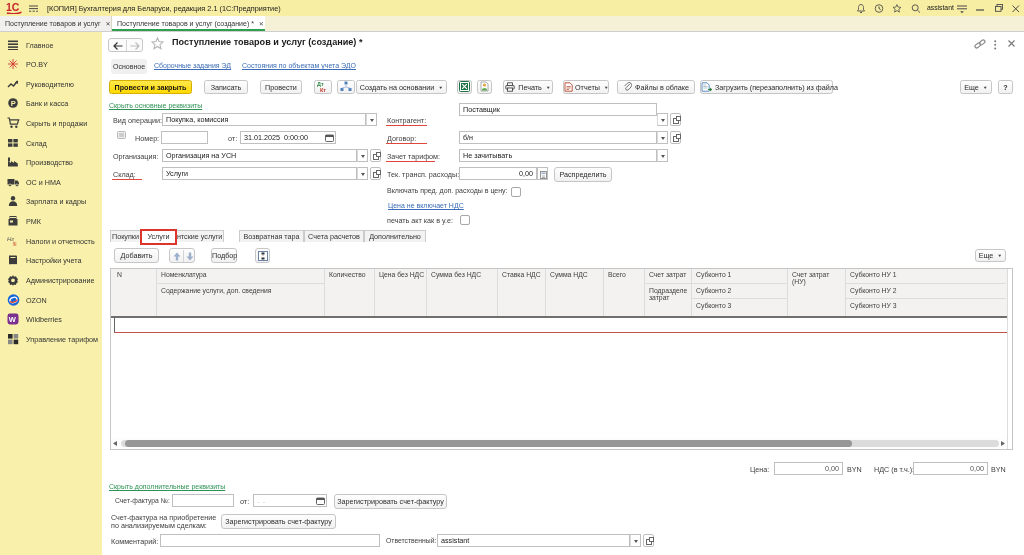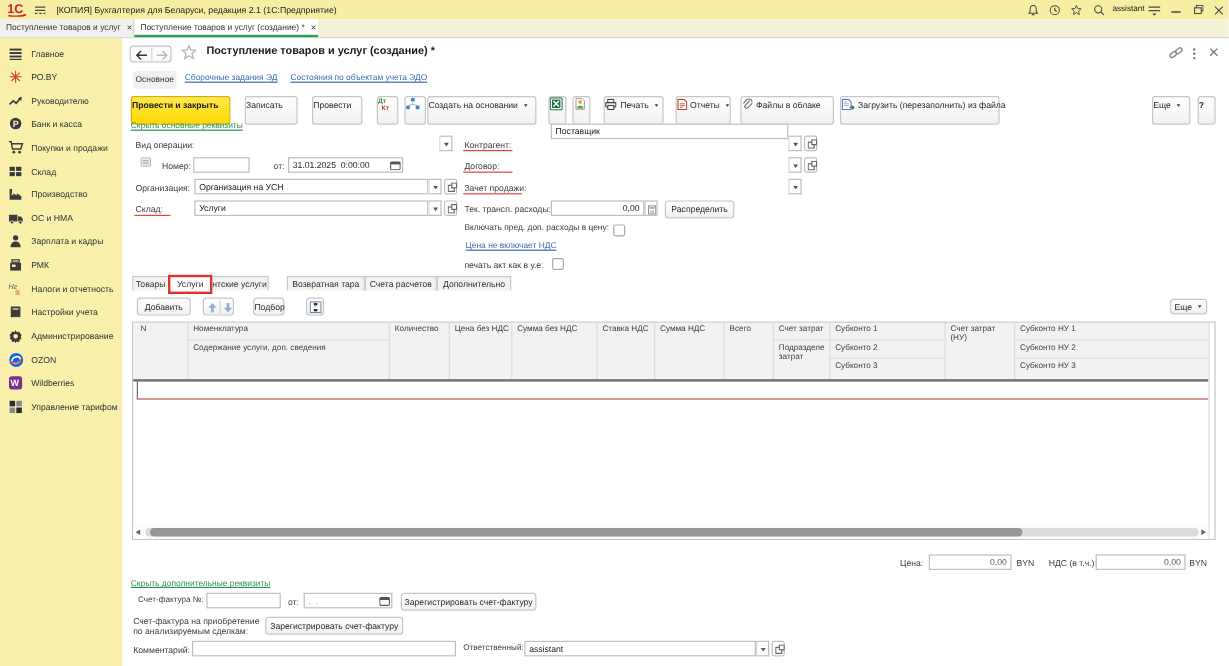--- a/index.html
+++ b/index.html
@@ -22,21 +22,21 @@
 .sb svg { position:absolute; left:7px; top:50%; transform:translateY(-50%); }
 
 #content { position:absolute; left:102px; top:32px; width:922px; height:523px; background:#fff; font-size:7px; }
 .navbtns { position:absolute; left:6px; top:6px; width:35px; height:14px; border:1px solid #c6c6c6; border-radius:3px; background:#fbfbfb; }
 .navbtns .sep { position:absolute; left:17px; top:1px; width:1px; height:11px; background:#d5d5d5; }
 .doctitle { position:absolute; left:70px; top:5px; font-size:9.1px; font-weight:bold; color:#1a1a1a; white-space:nowrap; }
 
 .navactive { position:absolute; left:9px; top:27px; width:36px; height:15px; background:#f0f0f0; border-radius:3px; color:#333; text-align:center; line-height:15px; }
 .navlink { position:absolute; top:30px; color:#3b6cb5; text-decoration:underline; white-space:nowrap; }
 
-.btn { position:absolute; top:48px; height:24px; border:1px solid #c6c6c6; border-radius:2.5px; background:linear-gradient(#fefefe,#f1f1f1); font-size:7.2px; color:#2b2b2b; text-align:left; line-height:14px; white-space:nowrap; }
+.btn { position:absolute; top:48px; height:14px; border:1px solid #c6c6c6; border-radius:2.5px; background:linear-gradient(#fefefe,#f1f1f1); font-size:7.2px; color:#2b2b2b; text-align:center; line-height:14px; white-space:nowrap; }
 .btn.primary { background:linear-gradient(#ffe84d,#ffd900); border-color:#d6ae00; font-weight:bold; color:#1a1a1a; }
 .caret { display:inline-block; font-size:5px; color:#444; transform:scale(1,.8); position:relative; top:-1px; margin-left:2px; }
 .glink { position:absolute; color:#2e9255; text-decoration:underline; white-space:nowrap; }
 
 .flabel { position:absolute; font-size:7.2px; color:#3d3d3d; white-space:nowrap; }
 .redln { position:absolute; height:1.5px; background:#e0473c; }
 .finput { position:absolute; height:13px; border:1px solid #bfbfbf; background:#fff; font-size:7.2px; color:#1a1a1a; line-height:11px; padding:0 3px; white-space:nowrap; overflow:hidden; }
 .dd { position:absolute; height:13px; width:11px; border:1px solid #bfbfbf; border-left:1px solid #d9d9d9; background:#fff; }
 .dd:after { content:""; position:absolute; left:3px; top:5px; border-left:2.5px solid transparent; border-right:2.5px solid transparent; border-top:3.5px solid #555; }
 .opn { position:absolute; height:13px; width:11px; border:1px solid #bfbfbf; border-radius:2px; background:#fff; }
@@ -152,21 +152,21 @@
         <text x="3.7" y="8.6" font-size="7.5" fill="#f9f1ab" font-family="Liberation Sans" font-weight="bold">Р</text>
       </svg>
       <span class="tx">Банк и касса</span>
     </div>
   <div class="sb" style="top:81px">
       <svg width="13" height="12" viewBox="0 0 13 12">
         <path d="M0.5 1 H2.3 L3.4 7.2 H10.3 L11.7 2.8 H3" fill="none" stroke="#3c3c3c" stroke-width="1.2"></path>
         <circle cx="4.5" cy="9.8" r="1.2" fill="#3c3c3c"></circle>
         <circle cx="9.3" cy="9.8" r="1.2" fill="#3c3c3c"></circle>
       </svg>
-      <span class="tx">Покупки и продажи</span>
+      <span class="tx">Скрыть и продажи</span>
     </div>
   <div class="sb" style="top:101px">
       <svg width="12" height="12" viewBox="0 0 12 12">
         <g fill="#3c3c3c">
           <rect x="1" y="2" width="4.4" height="3.4"></rect>
           <rect x="6.4" y="2" width="4.4" height="3.4"></rect>
           <rect x="1" y="6.4" width="4.4" height="3.4"></rect>
           <rect x="6.4" y="6.4" width="4.4" height="3.4"></rect>
         </g>
       </svg>
@@ -327,20 +327,21 @@
   <div class="btn" style="left:598px;width:133px"><svg style="vertical-align:-2px;margin-right:3px" width="11" height="10" viewBox="0 0 11 10">
         <path d="M1 0.8 H6 L8.2 3 V9.2 H1 Z" fill="#fff" stroke="#4f81bd" stroke-width="0.9"></path>
         <path d="M2.3 3 H5 M2.3 4.5 H6.5 M2.3 6 H6.5" stroke="#9ab" stroke-width="0.7"></path>
         <path d="M7 7.5 L10.5 7.5 M9 6 L10.8 7.5 L9 9" stroke="#2e7d32" stroke-width="1" fill="none"></path>
       </svg>Загрузить (перезаполнить) из файла</div>
   <div class="btn" style="left:858px;width:32px">Еще <span class="caret">▼</span></div>
   <div class="btn" style="left:896px;width:15px;font-weight:bold">?</div>
   <span class="glink" style="left:7px;top:70px">Скрыть основные реквизиты</span>
 
   <span class="flabel" style="left:11px;top:84px">Вид операции:</span>
+  <div class="finput" style="left:60px;top:81px;width:204px">Покупка, комиссия</div>
   <div class="dd" style="left:264px;top:81px"></div>
   <svg class="abs" style="left:15px;top:99px" width="9" height="8">
       <rect x="0.5" y="0.5" width="8" height="7" rx="1" fill="#eee" stroke="#aaa" stroke-width="0.8"></rect>
       <path d="M2 3 H7 M2 5 H7" stroke="#999" stroke-width="0.8"></path>
     </svg>
   <span class="flabel" style="left:33px;top:102px">Номер:</span>
   <div class="finput" style="left:59px;top:99px;width:47px"></div>
   <span class="flabel" style="left:126px;top:102px">от:</span>
   <div class="finput" style="left:138px;top:99px;width:96px">31.01.2025&nbsp;&nbsp;0:00:00
     <svg class="abs" style="right:1px;top:2px" width="9" height="8">
@@ -373,47 +374,49 @@
   <div class="finput" style="left:357px;top:71px;width:198px">Поставщик</div>
   <div class="dd" style="left:555px;top:81px"></div>
   <div class="opn" style="left:568px;top:81px">
       <svg width="8" height="8">
         <rect x="0.5" y="2.5" width="5" height="5" fill="none" stroke="#666" stroke-width="1"></rect>
         <rect x="3.5" y="0.5" width="4" height="4" fill="#fff" stroke="#666" stroke-width="1"></rect>
       </svg>
     </div>
   <span class="flabel" style="left:285px;top:102px">Договор:</span>
   <div class="redln" style="left:284px;top:110.5px;width:41px"></div>
+  <div class="finput" style="left:357px;top:99px;width:198px">б/н</div>
   <div class="dd" style="left:555px;top:99px"></div>
   <div class="opn" style="left:568px;top:99px">
       <svg width="8" height="8">
         <rect x="0.5" y="2.5" width="5" height="5" fill="none" stroke="#666" stroke-width="1"></rect>
         <rect x="3.5" y="0.5" width="4" height="4" fill="#fff" stroke="#666" stroke-width="1"></rect>
       </svg>
     </div>
-  <span class="flabel" style="left:285px;top:120px">Зачет продажи:</span>
+  <span class="flabel" style="left:285px;top:120px">Зачет тарифом:</span>
   <div class="redln" style="left:284px;top:128.5px;width:49px"></div>
+  <div class="finput" style="left:357px;top:117px;width:198px">Не зачитывать</div>
   <div class="dd" style="left:555px;top:117px"></div>
   <span class="flabel" style="left:285px;top:138px">Тек. трансп. расходы:</span>
   <div class="finput" style="left:357px;top:135px;width:78px;text-align:right">0,00</div>
   <div class="finput" style="left:435px;top:135px;width:11px;padding:0">
       <svg style="position:absolute;left:1.5px;top:2.5px" width="7" height="8">
         <rect x="0.5" y="0.5" width="6" height="7" fill="#fff" stroke="#888" stroke-width="0.9"></rect>
         <rect x="1.5" y="1.5" width="4" height="1.6" fill="#9ab0c8"></rect>
         <path d="M2 5 H5 M2 6.5 H5" stroke="#888" stroke-width="0.7"></path>
       </svg>
     </div>
   <div class="bbtn" style="left:452px;top:135px;width:58px">Распределить</div>
   <span class="flabel" style="left:285px;top:155px;font-size:7px">Включать пред. доп. расходы в цену:</span>
   <div class="chk" style="left:409px;top:155px"></div>
   <span class="navlink" style="left:286px;top:170px">Цена не включает НДС</span>
   <span class="flabel" style="left:285px;top:184px">печать акт как в у.е:</span>
   <div class="chk" style="left:358px;top:183px"></div>
 
-  <div class="ptab" style="left:8px;width:31px">Товары</div>
+  <div class="ptab" style="left:8px;width:31px">Покупки</div>
   <div class="ptab act" style="left:38px;width:37px">Услуги</div>
   <div class="ptab" style="left:62px;width:60px">Агентские услуги</div>
   <div class="ptab" style="left:137px;width:65px">Возвратная тара</div>
   <div class="ptab" style="left:202px;width:60px">Счета расчетов</div>
   <div class="ptab" style="left:262px;width:62px">Дополнительно</div>
 
   <div class="bbtn" style="left:12px;top:216px;width:45px">Добавить</div>
   <div class="bbtn" style="left:67px;top:216px;width:26px;padding:0">
       <div style="position:absolute;left:13px;top:1px;width:1px;height:12px;background:#d5d5d5"></div>
       <svg style="position:absolute;left:3px;top:3px" width="8" height="9">

